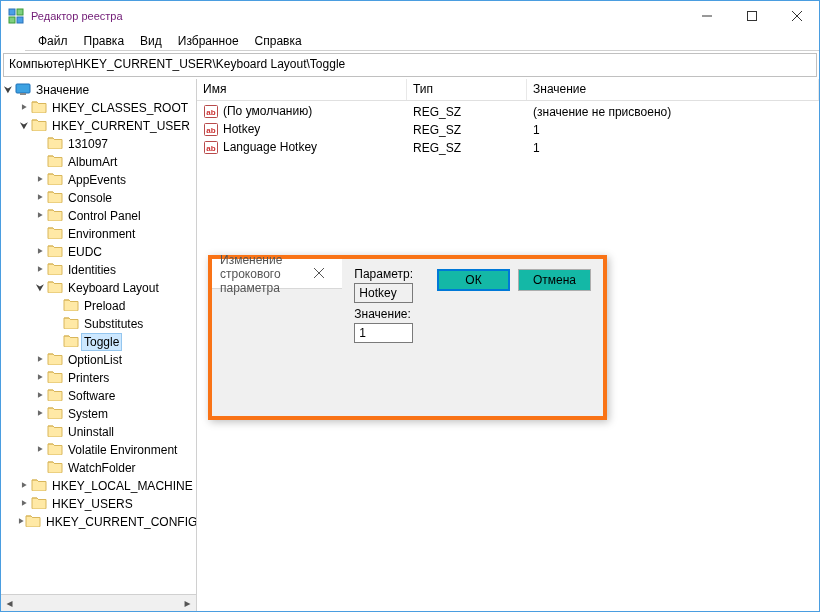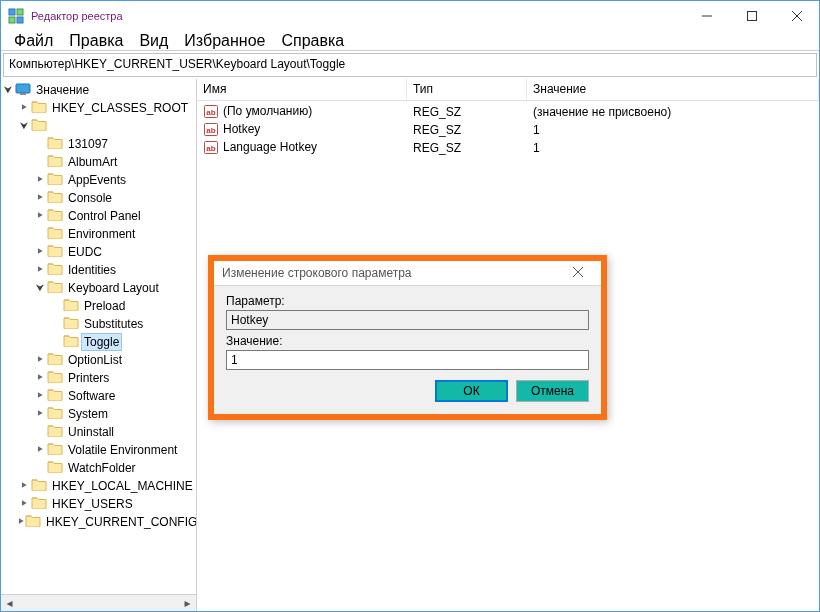--- a/index.html
+++ b/index.html
@@ -4,21 +4,21 @@
 <style>
   * { box-sizing: border-box; font-family: "Segoe UI", Tahoma, sans-serif; }
   body { margin: 0; width: 820px; height: 612px; background: #f0f0f0; overflow: hidden; }
   .window { width: 820px; height: 612px; background: #fff; border: 1px solid #4a9de0; display: flex; flex-direction: column; position: relative; }
   .titlebar { height: 30px; display: flex; align-items: center; background: #fff; font-size: 12px; }
   .titlebar-icon { width: 16px; height: 16px; margin: 0 7px; }
   .titlebar-text { flex: 1; font-size: 11px; color: #701a75; }
   .title-btns { display: flex; }
   .title-btn { width: 45px; height: 30px; display: flex; align-items: center; justify-content: center; color: #555; }
   .title-btn svg { width: 10px; height: 10px; }
-  .menubar { height: 20px; display: flex; align-items: center; padding: 0 6px; gap: 2px; font-size: 16px; border-bottom: 1px solid #d0d0d0; }
+  .menubar { height: 20px; display: flex; align-items: center; padding: 0 6px; gap: 2px; font-size: 12px; border-bottom: 1px solid #d0d0d0; margin-left: 24px; }
   .menu-item { padding: 2px 7px; }
   .addressbar { height: 24px; border: 1px solid #c0c0c0; margin: 2px; font-size: 12px; padding: 3px 5px; background: #fff; }
   .content { flex: 1; display: flex; min-height: 0; }
   .tree-pane { width: 196px; border-right: 1px solid #d0d0d0; overflow: hidden; font-size: 12px; position: relative; }
   .tree-scroll { position: absolute; right: 0; bottom: 0; left: 0; height: 17px; background: #f0f0f0; border-top: 1px solid #d0d0d0; display:flex; justify-content: space-between; align-items:center; }
   .tree-scroll .arr { width:17px; height:17px; display:flex; align-items:center; justify-content:center; color:#555;}
   .tree-scroll .track { flex:1; height:17px; }
   .tree { padding: 2px 0 0 0; }
   .tree-row { display: flex; align-items: center; height: 18px; white-space: nowrap; }
   .twisty { width: 14px; display: inline-flex; justify-content: center; color: #6a6a6a; font-size: 10px; }
@@ -30,21 +30,21 @@
   .list-pane { flex: 1; display: flex; flex-direction: column; font-size: 12px; }
   .list-header { display: flex; height: 22px; border-bottom: 1px solid #e0e0e0; }
   .list-header-cell { padding: 3px 6px; border-right: 1px solid #e8e8e8; }
   .col-name { width: 210px; }
   .col-type { width: 120px; }
   .col-val { flex: 1; }
   .list-body { flex: 1; }
   .list-row { display: flex; height: 18px; align-items: flex-end; }
   .list-cell { padding: 0 6px; overflow: hidden; }
   .val-icon { width: 16px; height: 16px; margin-right: 4px; vertical-align: middle; }
-  .dialog { position: absolute; left: 207px; top: 254px; width: 399px; height: 165px; background: #f0f0f0; border: 6px solid #f97316; box-shadow: 2px 2px 8px rgba(0,0,0,0.25); display: flex; flex-direction: column; }
+  .dialog { position: absolute; left: 207px; top: 254px; width: 399px; height: 165px; background: #f0f0f0; border: 4px solid #f97316; box-shadow: 2px 2px 8px rgba(0,0,0,0.25); display: flex; }
   .dlg-title { height: 30px; background: #fff; display: flex; align-items: center; padding: 0 8px; font-size: 12px; color: #555; border-bottom: 1px solid #d8d8d8; }
   .dlg-close { width: 30px; text-align: center; color: #555; }
   .dlg-body { flex: 1; padding: 8px 12px 0 12px; font-size: 12px; }
   .dlg-label { margin-bottom: 2px; }
   .dlg-input { width: 100%; border: 1px solid #7a7a7a; background: #fff; font-size: 12px; padding: 2px 4px; height: 20px; }
   .dlg-input[readonly] { background: #f0f0f0;  }
   .dlg-btns { display: flex; justify-content: flex-end; gap: 8px; padding: 10px 12px 12px; }
   .dlg-btn { width: 73px; height: 22px; background: #14b8a6; border: 1px solid #adadad; font-size: 12px; }
   .dlg-btn.focus { border: 1px solid #0078d7; outline: 1px solid #0078d7; outline-offset: -2px;}
   .indent0 { padding-left: 0px; }
@@ -114,20 +114,21 @@
                 <path d="M1 2h5l1.5 1.5H15" fill="none" stroke="#d9b65a"></path>
               </svg></span>
             <span class="tree-label">HKEY_CLASSES_ROOT</span>
           </div>
           <div class="tree-row indent1">
             <span class="twisty open">⮟</span>
             <span><svg class="folder-icon" viewBox="0 0 16 13">
                 <path d="M1 2h5l1.5 1.5H15v8.5a1 1 0 0 1-1 1H2a1 1 0 0 1-1-1z" fill="#ffe9a6" stroke="#d9b65a"></path>
                 <path d="M1 2h5l1.5 1.5H15" fill="none" stroke="#d9b65a"></path>
               </svg></span>
+            <span class="tree-label">HKEY_CURRENT_USER</span>
           </div>
           <div class="tree-row indent2">
             <span class="twisty"></span>
             <span><svg class="folder-icon" viewBox="0 0 16 13">
                 <path d="M1 2h5l1.5 1.5H15v8.5a1 1 0 0 1-1 1H2a1 1 0 0 1-1-1z" fill="#ffe9a6" stroke="#d9b65a"></path>
                 <path d="M1 2h5l1.5 1.5H15" fill="none" stroke="#d9b65a"></path>
               </svg></span>
             <span class="tree-label">131097</span>
           </div>
           <div class="tree-row indent2">

